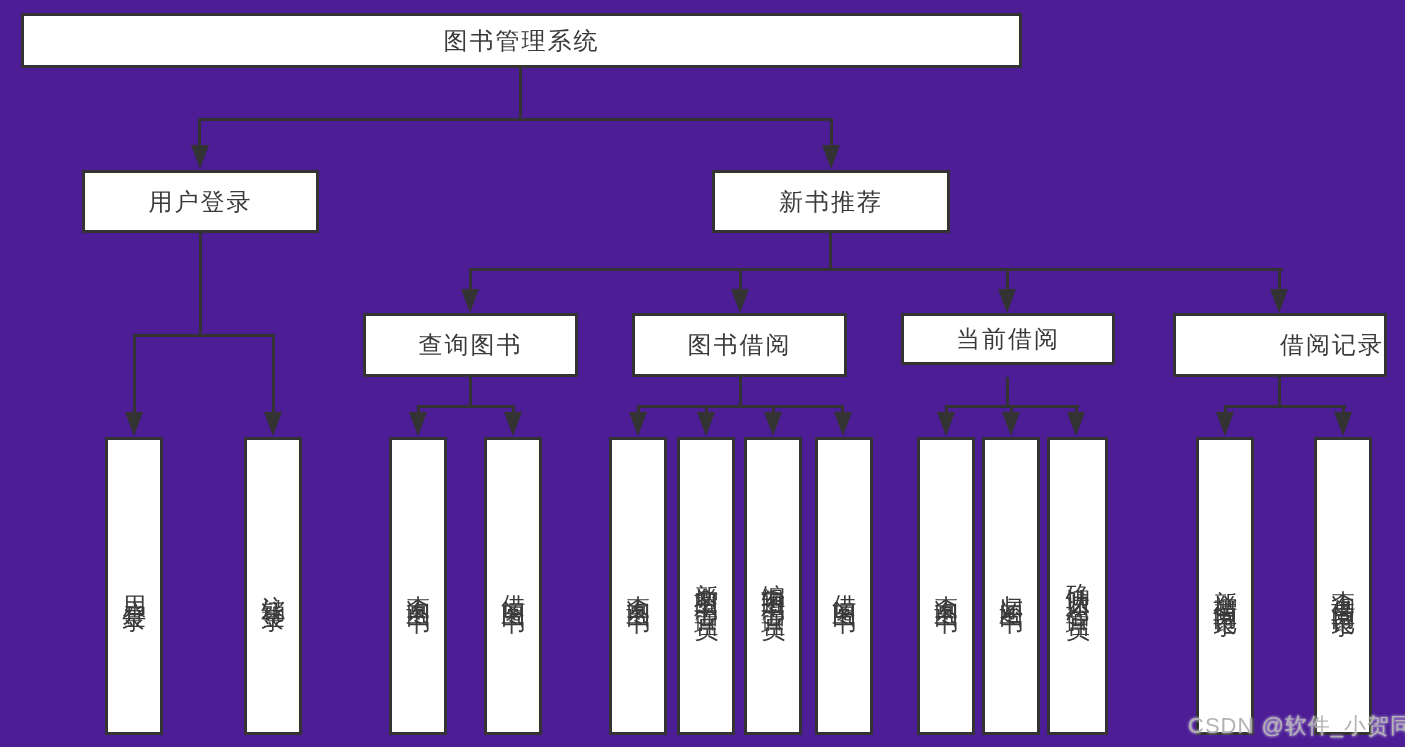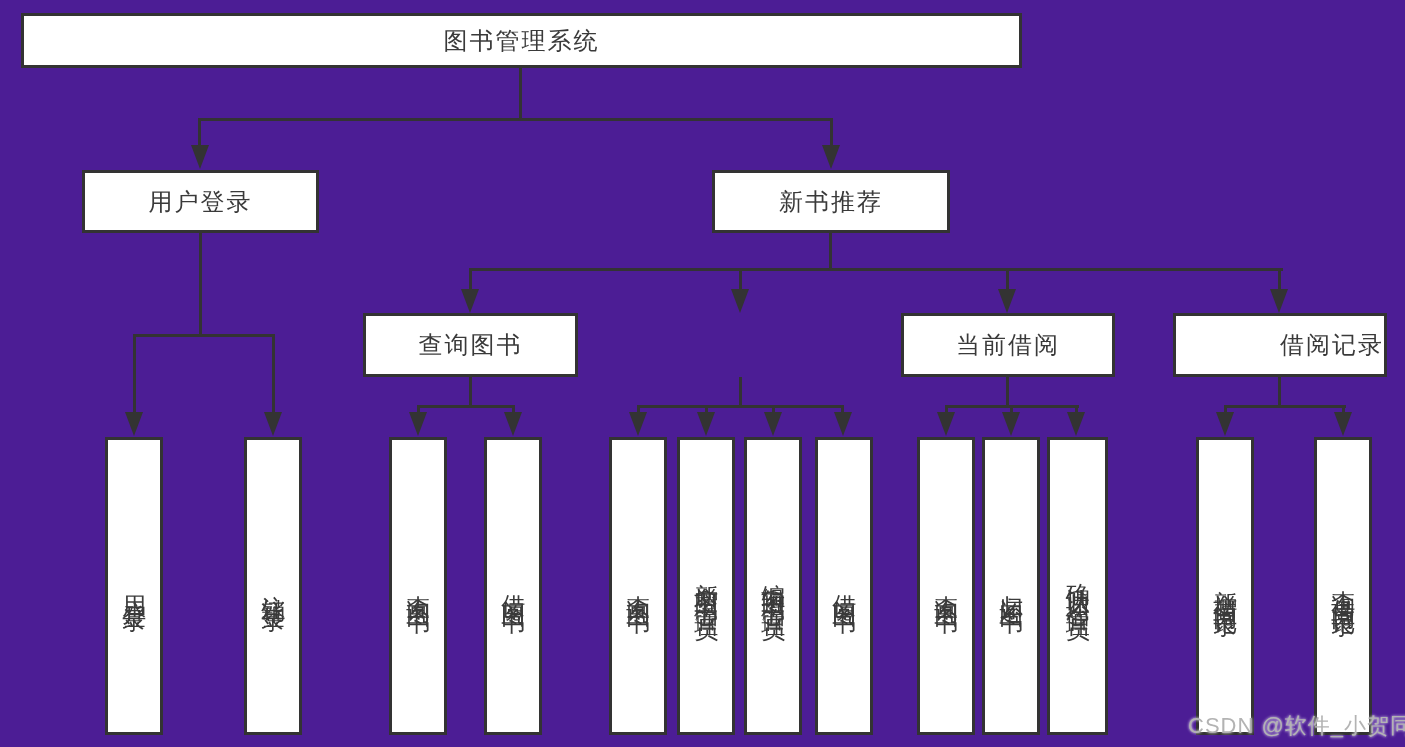--- a/index.html
+++ b/index.html
@@ -104,21 +104,24 @@
   <div class="cline" style="left:739px; top:268px; width:3px; height:23px;"></div>
   <div class="arrow" style="left:731px; top:289px;"></div>
   <div class="cline" style="left:1006px; top:268px; width:3px; height:23px;"></div>
   <div class="arrow" style="left:998px; top:289px;"></div>
   <div class="cline" style="left:1278px; top:268px; width:3px; height:23px;"></div>
   <div class="arrow" style="left:1270px; top:289px;"></div>
 
   <div class="hbox" style="left:363px; top:313px; width:215px; height:64px;">
     <span>查询图书</span>
   </div>
-  <div class="hbox" style="left:901px; top:313px; width:214px; height:64px;">
+  <div class="hbox" style="left:632px; top:313px; width:215px; height:64px;">
+    <span>图书借阅</span>
+  </div>
+  <div class="hbox" style="left:901px; top:313px; width:214px; height:52px;">
     <span>当前借阅</span>
   </div>
   <div class="hbox" style="left:1173px; top:313px; width:214px; height:64px;justify-content:flex-end;">
     <span>借阅记录</span>
   </div>
 
   <div class="cline" style="left:469px; top:377px; width:3px; height:31px;"></div>
   <div class="cline" style="left:417px; top:405px; width:98px; height:3px;"></div>
   <div class="cline" style="left:417px; top:405px; width:3px; height:9px;"></div>
   <div class="arrow" style="left:409px; top:412px;"></div>

